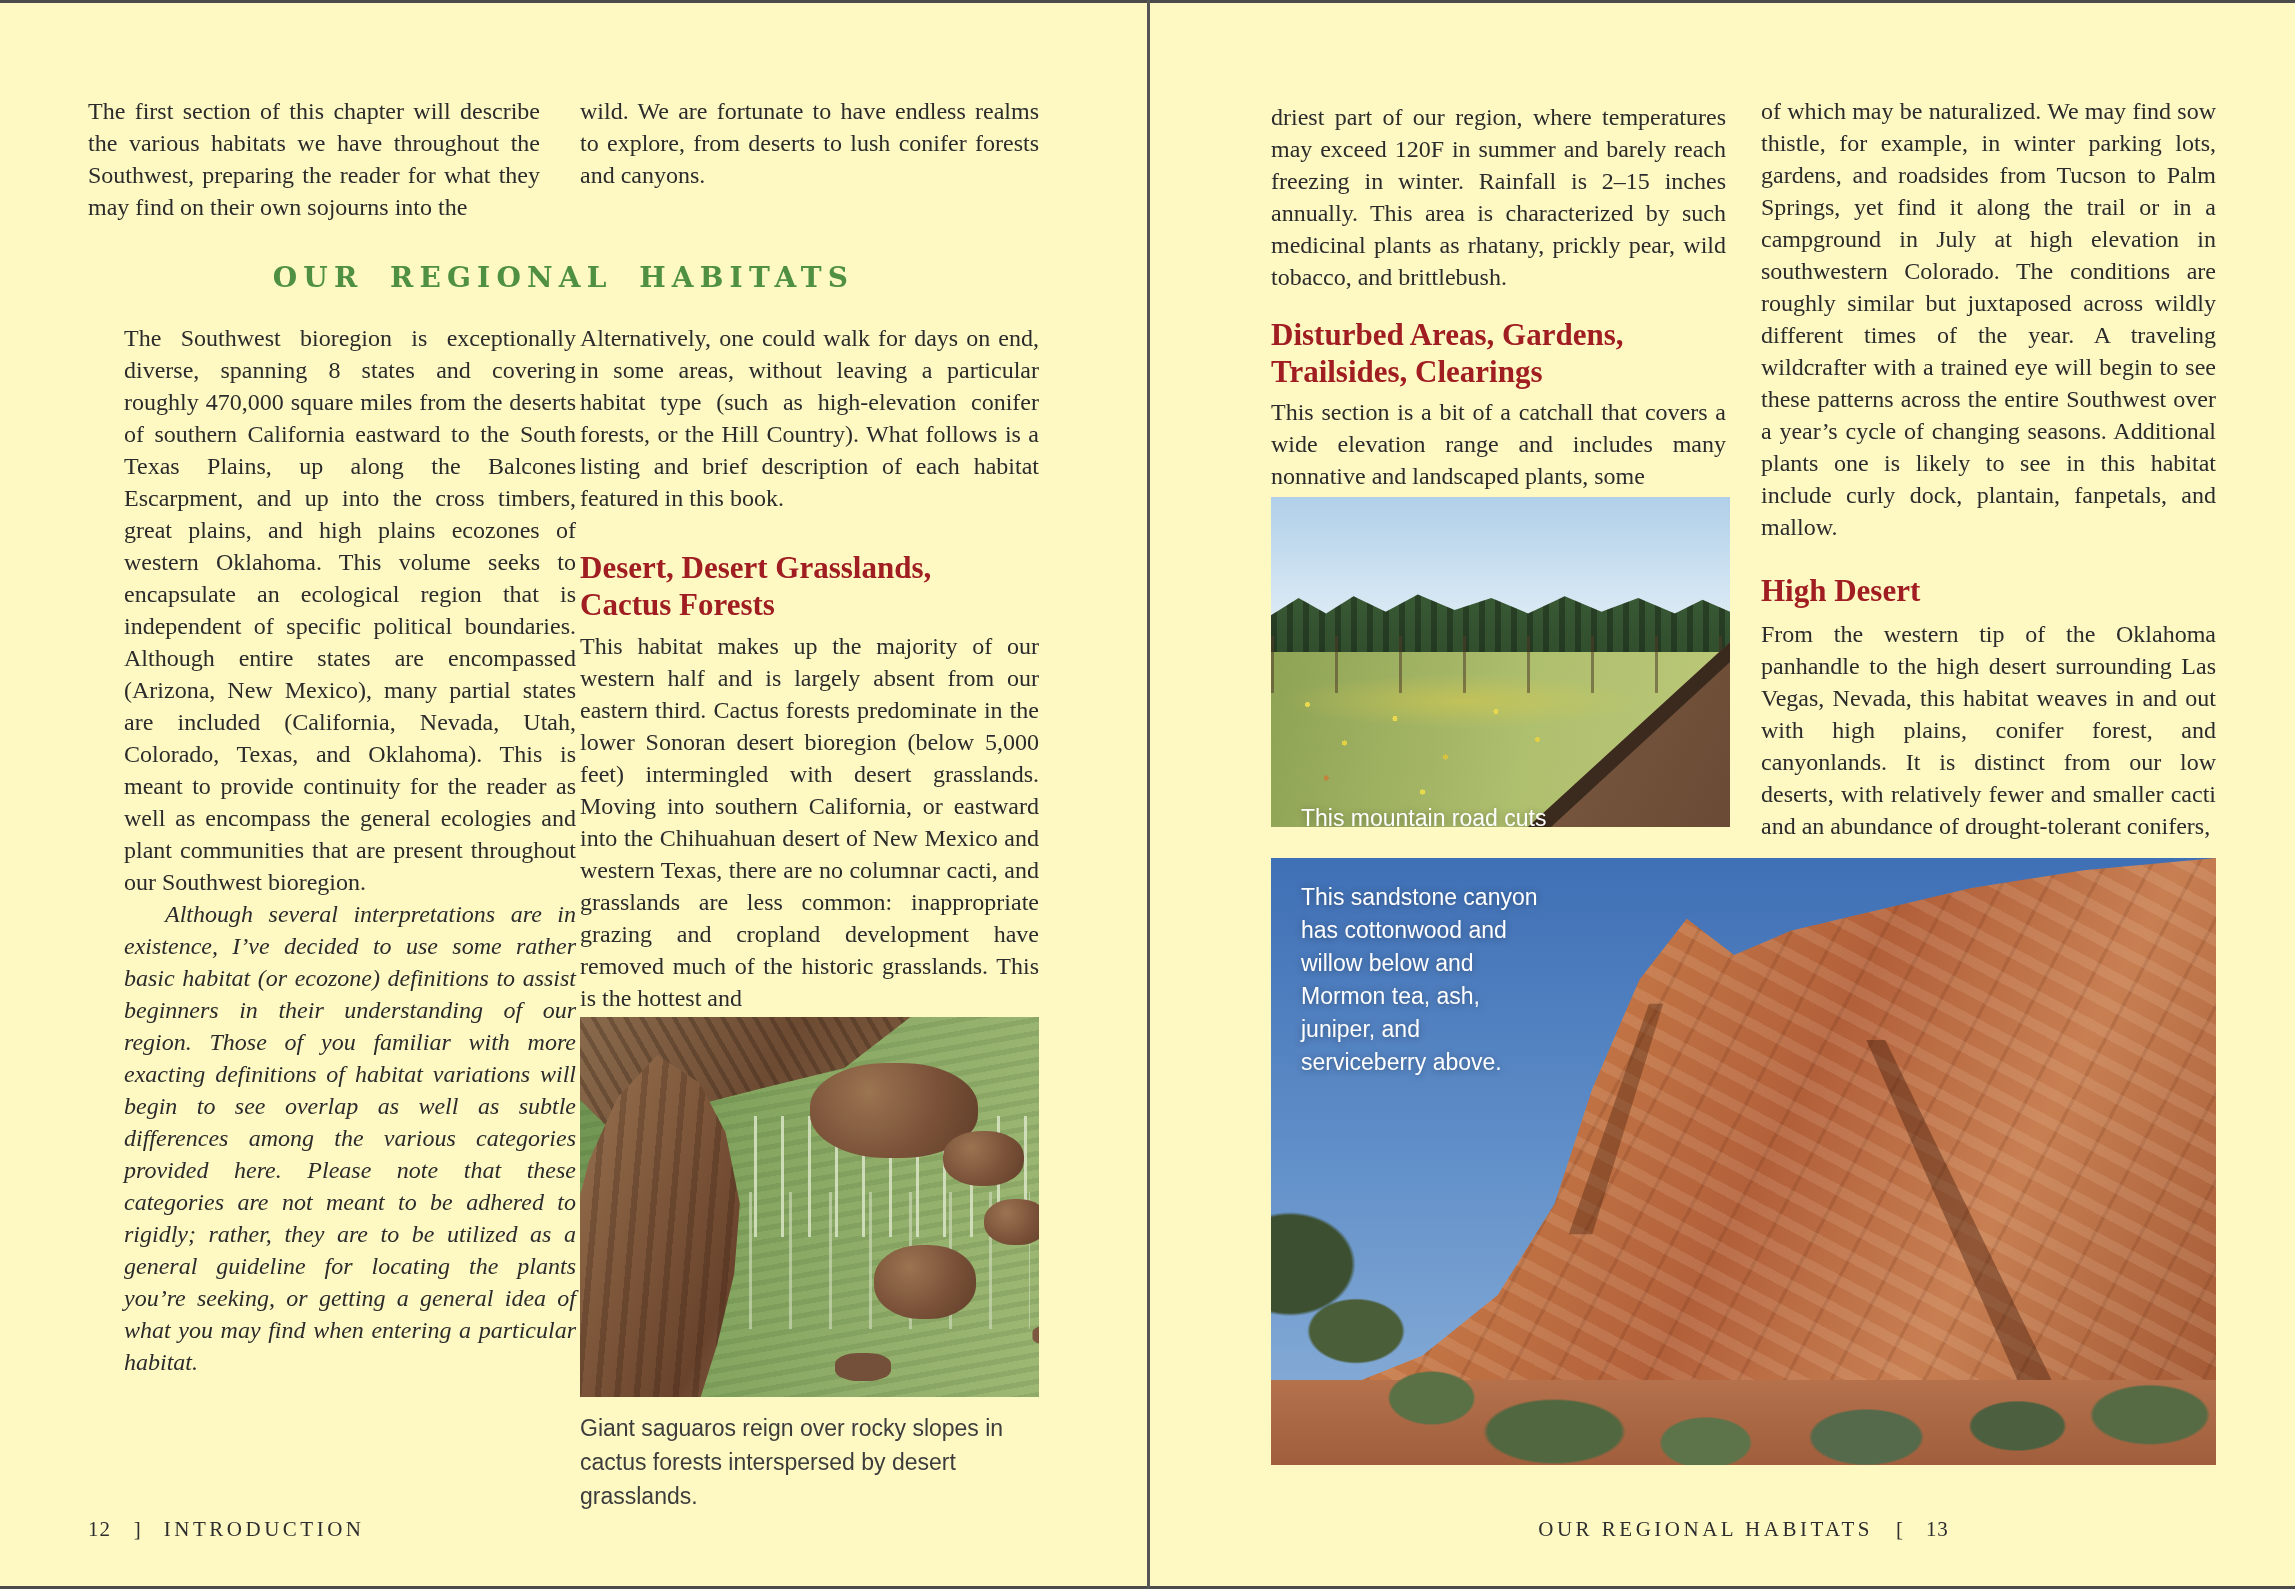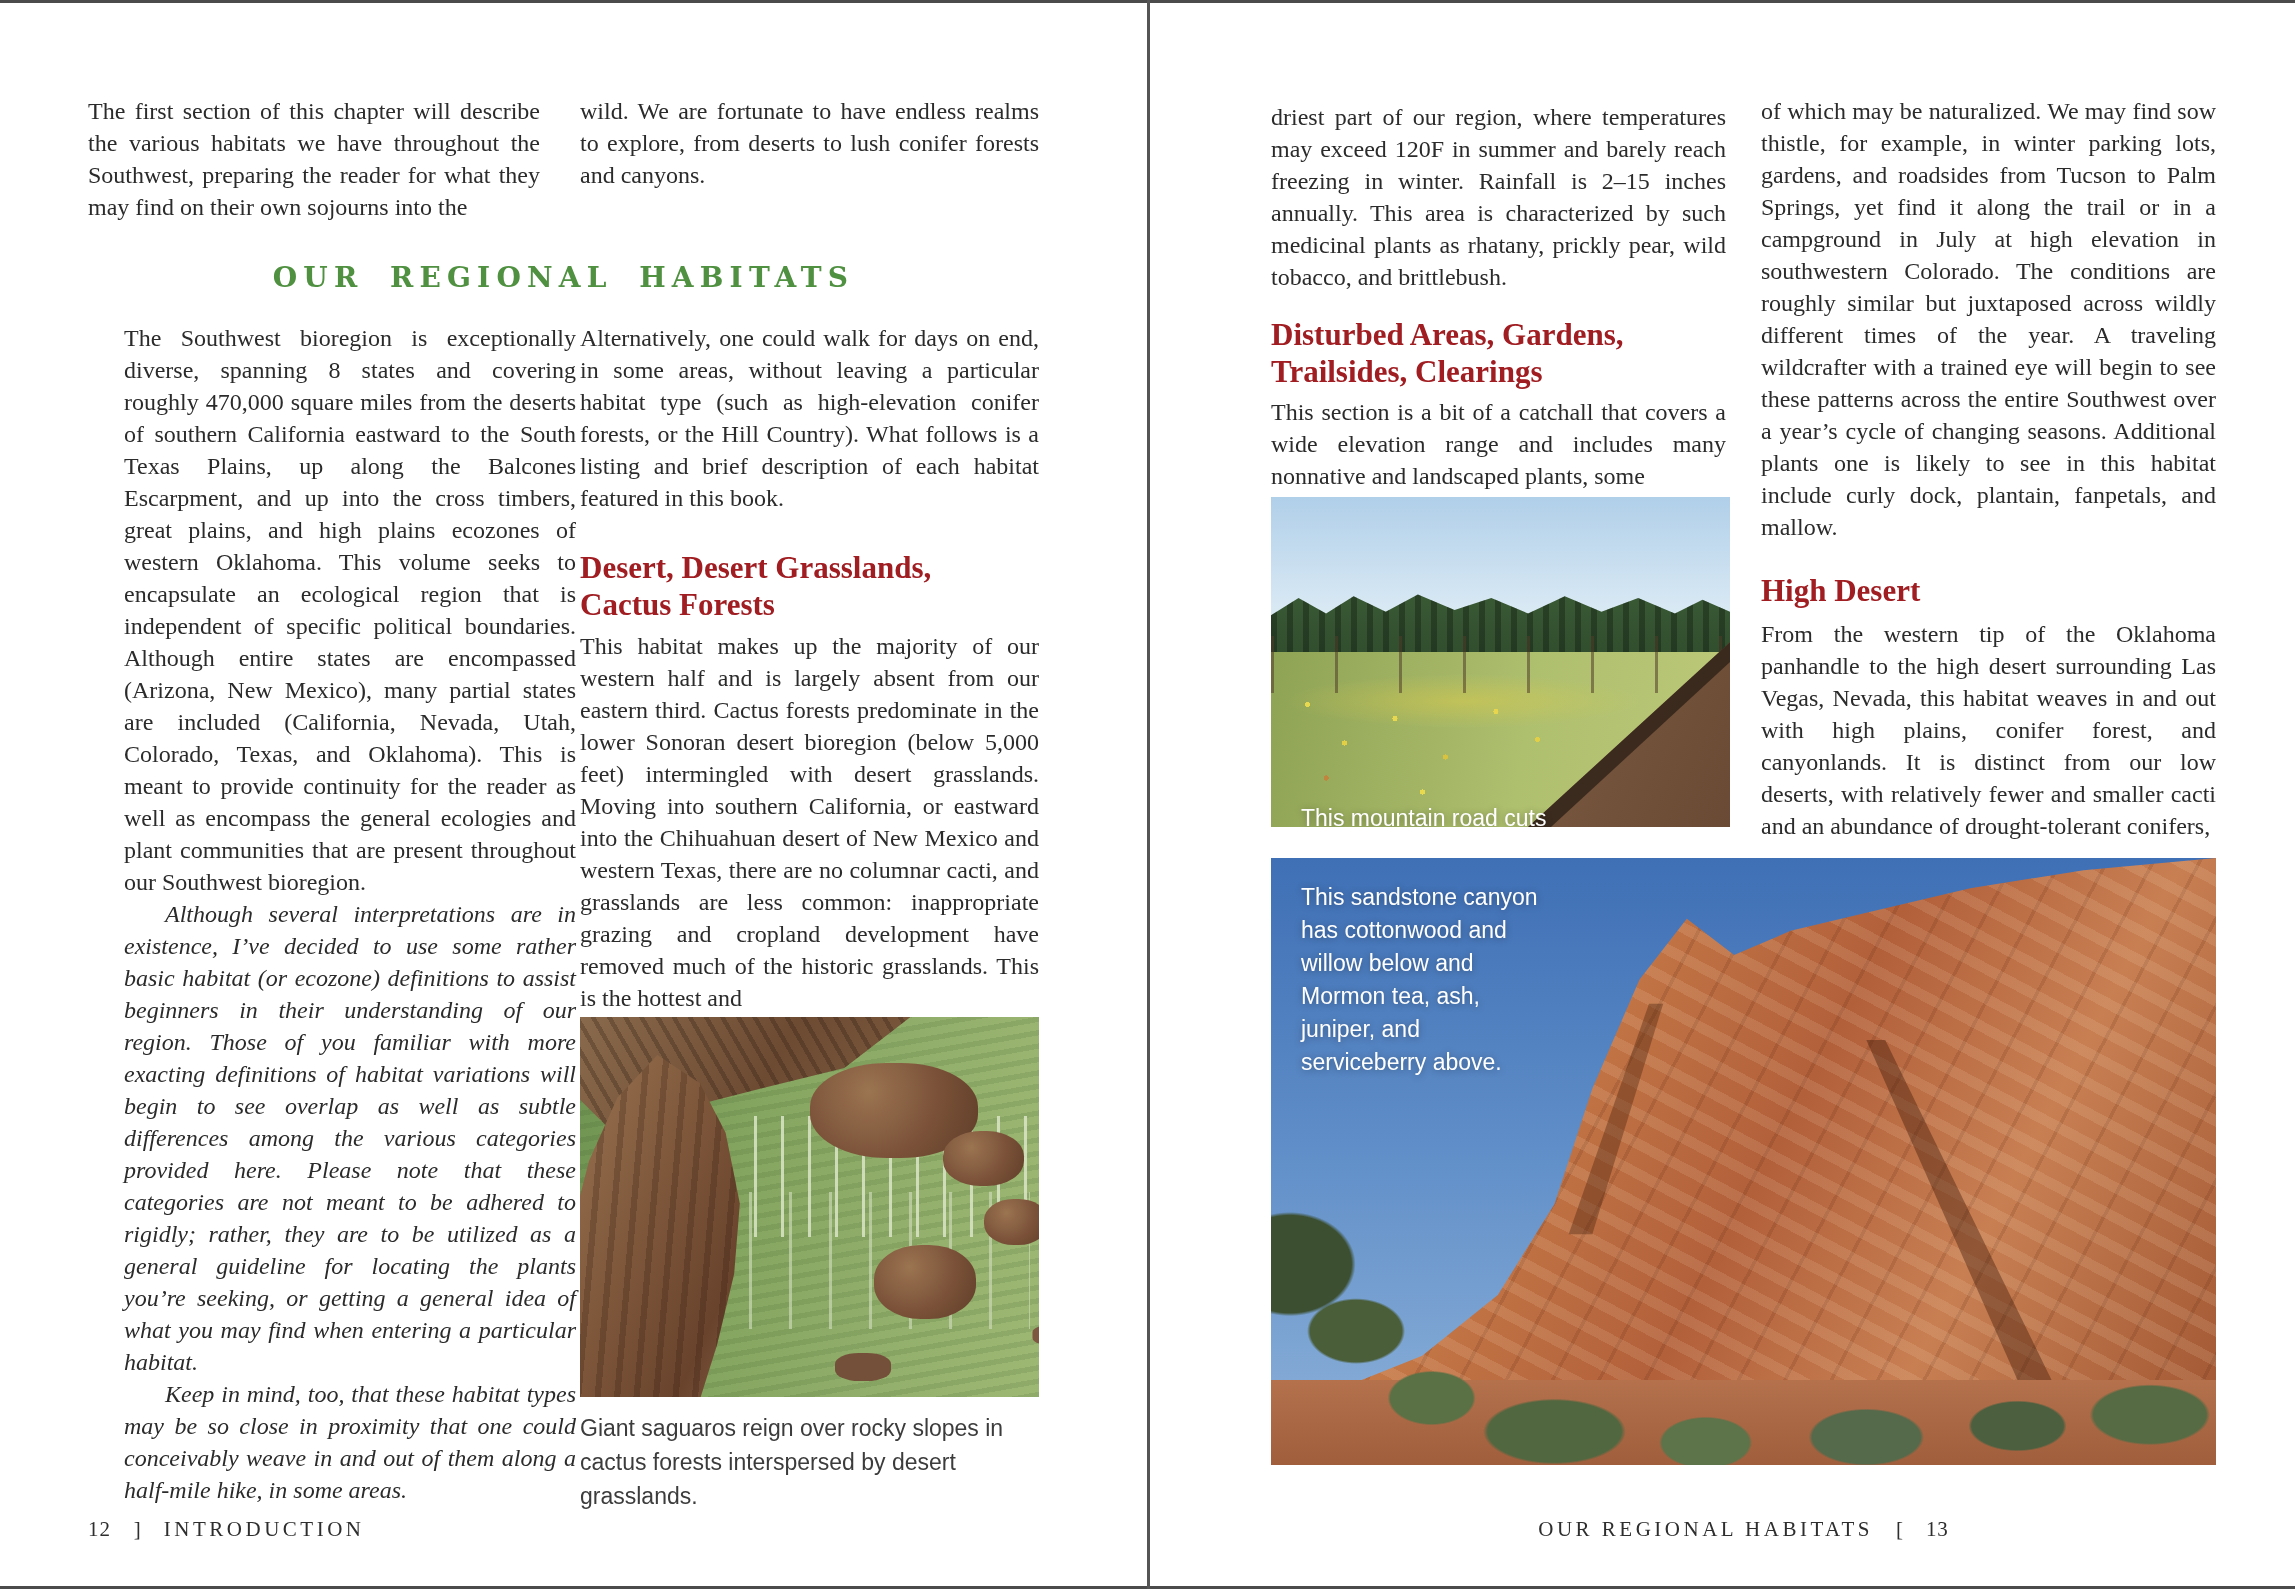--- a/index.html
+++ b/index.html
@@ -1,17 +1,17 @@
 <!DOCTYPE html>
 <html style="font-size:14px"><head>
 <meta charset="utf-8">
 <style>
   html,body{margin:0;padding:0;background:#e8e8e6;}
   .spread{
-    position:relative;width:2295px;height:1589px;background:#ffffff;
+    position:relative;width:2295px;height:1589px;background:#fef9c3;
     font-family:"Liberation Serif",serif;color:#2b2b2b;overflow:hidden;
   }
   .edge-top{position:absolute;left:0;top:0;width:100%;height:2.6px;background:#4b4b4b;}
   .edge-bottom{position:absolute;left:0;bottom:0;width:100%;height:2.6px;background:#4b4b4b;}
   .divider{position:absolute;left:1147px;top:0;width:2.6px;height:100%;background:#555;}
 
   .abs{position:absolute;}
   .body-text{font-size:24px;line-height:32px;text-align:justify;}
   .body-text p{margin:0;}
   .body-text p.indent{text-indent:41px;font-style:italic;}
@@ -133,21 +133,20 @@
     </div>
     <div class="abs body-text" style="left:580px;top:95px;width:459px;">
       <p>wild. We are fortunate to have endless realms to explore, from deserts to lush conifer forests and canyons.</p>
     </div>
 
     <div class="abs section-heading" style="left:88px;top:261px;width:951px;">OUR REGIONAL HABITATS</div>
 
     <div class="abs body-text" style="left:88px;top:322px;width:452px;margin-left:36px;">
       <p>The Southwest bioregion is exceptionally diverse, spanning 8 states and covering roughly 470,000 square miles from the deserts of southern California eastward to the South Texas Plains, up along the Balcones Escarpment, and up into the cross timbers, great plains, and high plains ecozones of western Oklahoma. This volume seeks to encapsulate an ecological region that is independent of specific political boundaries. Although entire states are encompassed (Arizona, New Mexico), many partial states are included (California, Nevada, Utah, Colorado, Texas, and Oklahoma). This is meant to provide continuity for the reader as well as encompass the general ecologies and plant communities that are present throughout our Southwest bioregion.</p>
       <p class="indent">Although several interpretations are in existence, I’ve decided to use some rather basic habitat (or ecozone) definitions to assist beginners in their understanding of our region. Those of you familiar with more exacting definitions of habitat variations will begin to see overlap as well as subtle differences among the various categories provided here. Please note that these categories are not meant to be adhered to rigidly; rather, they are to be utilized as a general guideline for locating the plants you’re seeking, or getting a general idea of what you may find when entering a particular habitat.</p>
-      <p class="indent">Keep in mind, too, that these habitat types may be so close in proximity that one could conceivably weave in and out of them along a half-mile hike, in some areas.</p>
     </div>
 
     <div class="abs body-text" style="left:580px;top:322px;width:459px;">
       <p>Alternatively, one could walk for days on end, in some areas, without leaving a particular habitat type (such as high-elevation conifer forests, or the Hill Country). What follows is a listing and brief description of each habitat featured in this book.</p>
     </div>
 
     <div class="abs sub-heading" style="left:580px;top:549px;width:459px;">
       <span>Desert, Desert Grasslands,</span><br>
       <span>Cactus Forests</span>
     </div>

